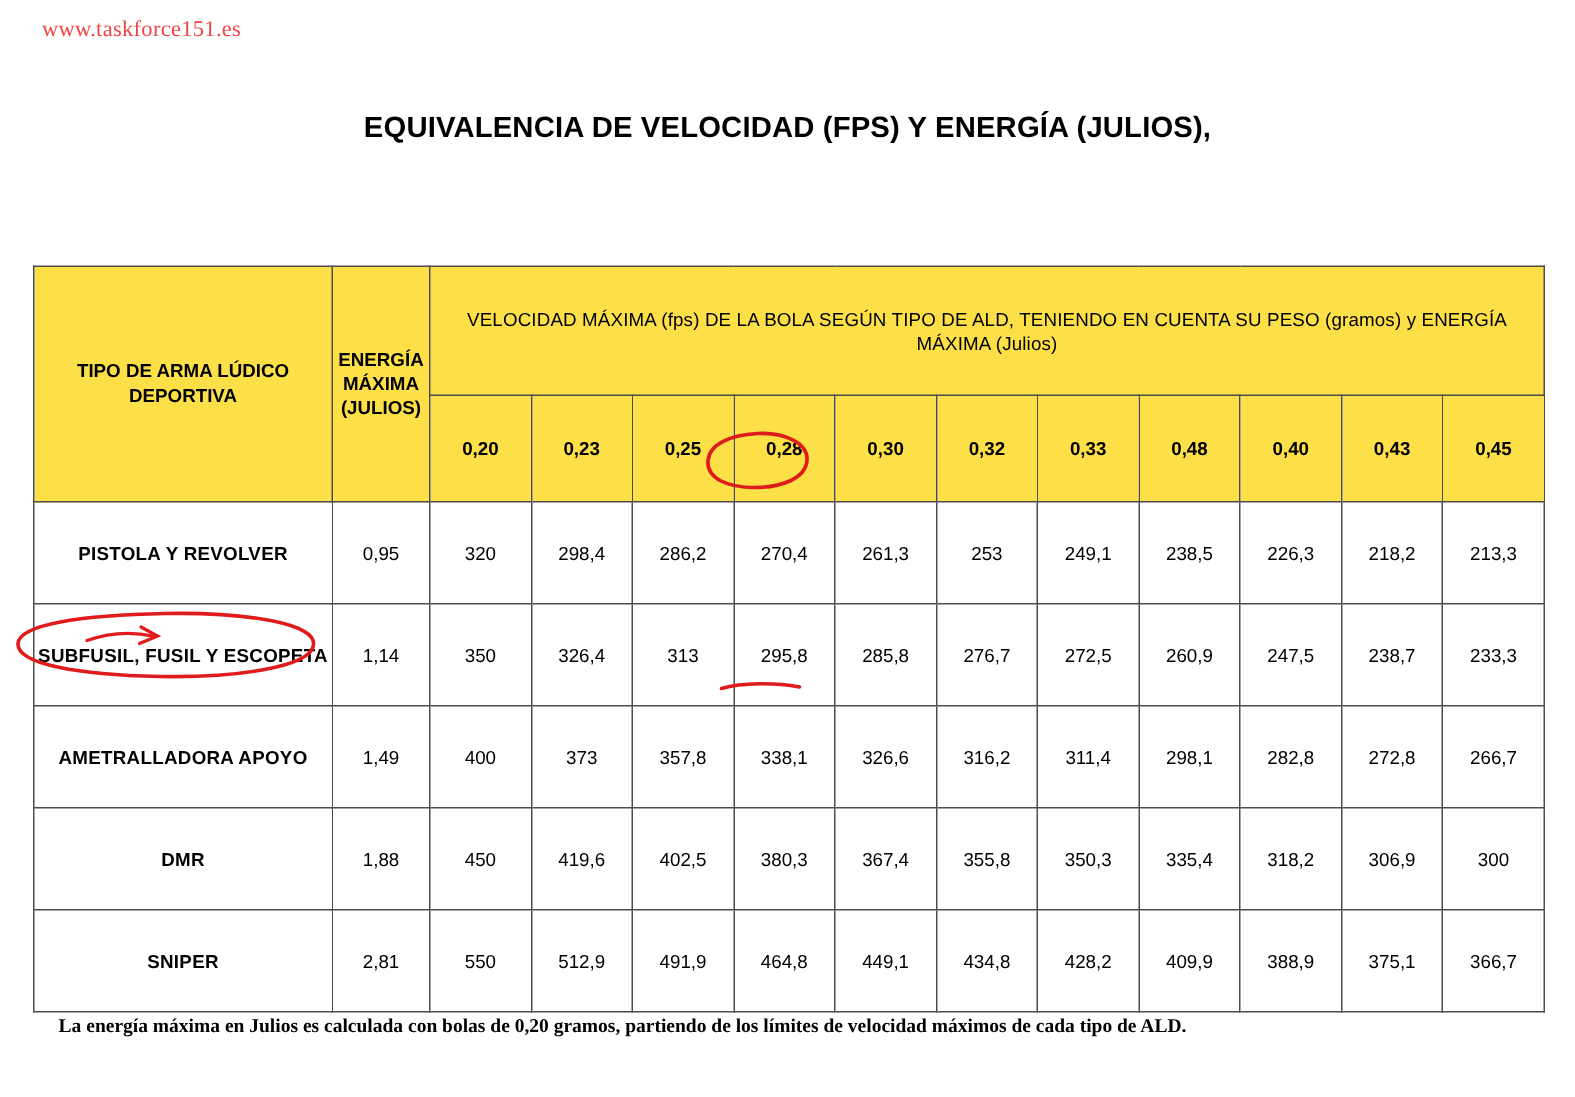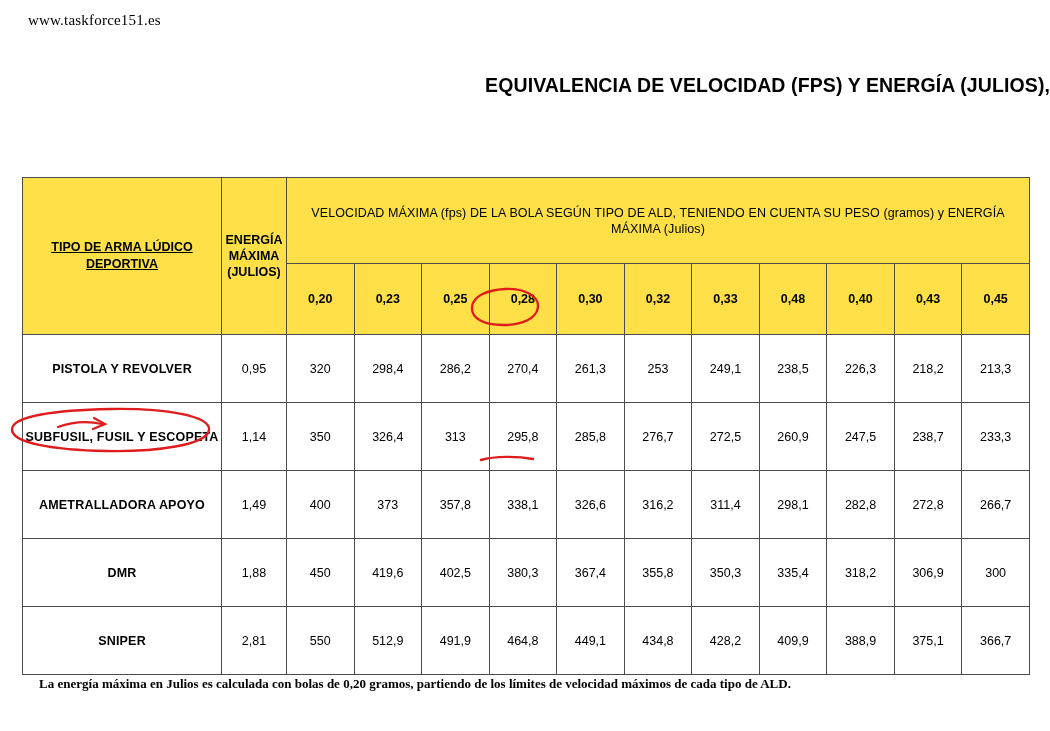--- a/index.html
+++ b/index.html
@@ -25,32 +25,32 @@
     align-items: center;
     gap: 14px;
   }
   .logo {
     width: 56px;
     height: 56px;
     position: relative;
   }
   .site-url {
     font-size: 15px;
-    color: #000000;
+    color: #ef4444;
     font-family: "Liberation Serif", serif;
     letter-spacing: 0.2px;
   }
 
   
   .title-block {
     position: absolute;
     top: 68px;
     left: 0;
     width: 1050px;
-    text-align: right;
+    text-align: center;
   }
   .title-line {
     font-size: 19.5px;
     font-weight: bold;
     letter-spacing: 0.1px;
     line-height: 34px;
   }
   .title-line.second {
     margin-top: 4px;
   }
@@ -78,21 +78,20 @@
     font-weight: bold;
   }
   .hdr-tall {
     height: 154px;
   }
   .hdr-col1 {
     width: 186px;
     font-size: 12.5px;
     line-height: 17px;
     padding: 0 6px;
-    text-decoration: underline;
   }
   .hdr-col2 {
     width: 62px;
     font-size: 12.5px;
     line-height: 16px;
   }
   .span-head {
     height: 78px;
     font-size: 11px;
     font-weight: normal;

